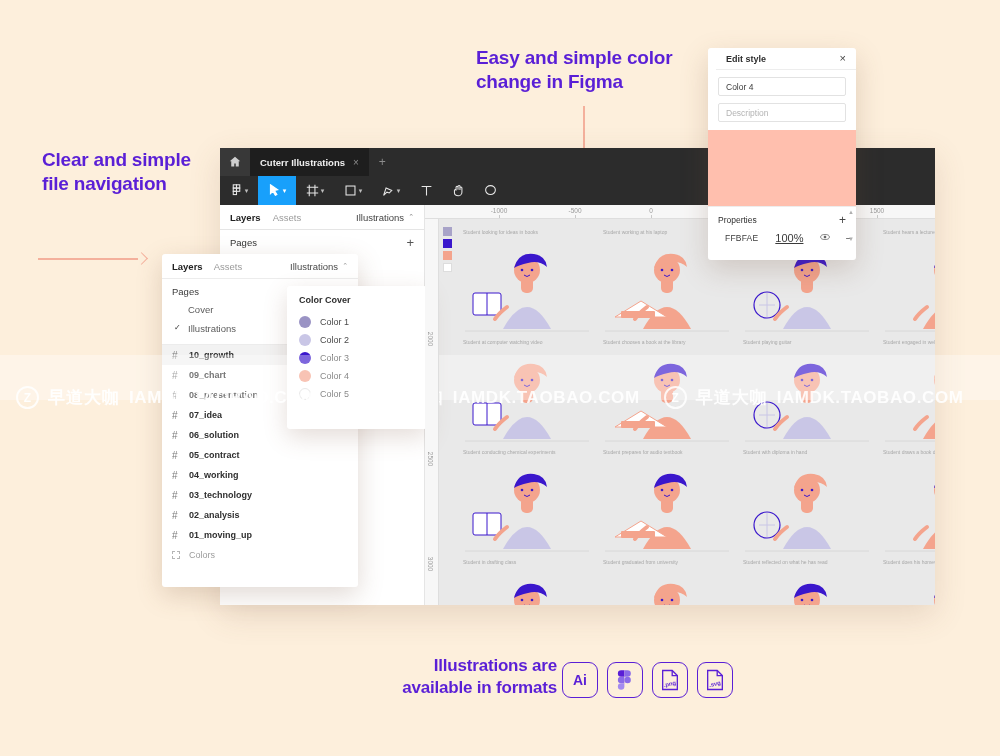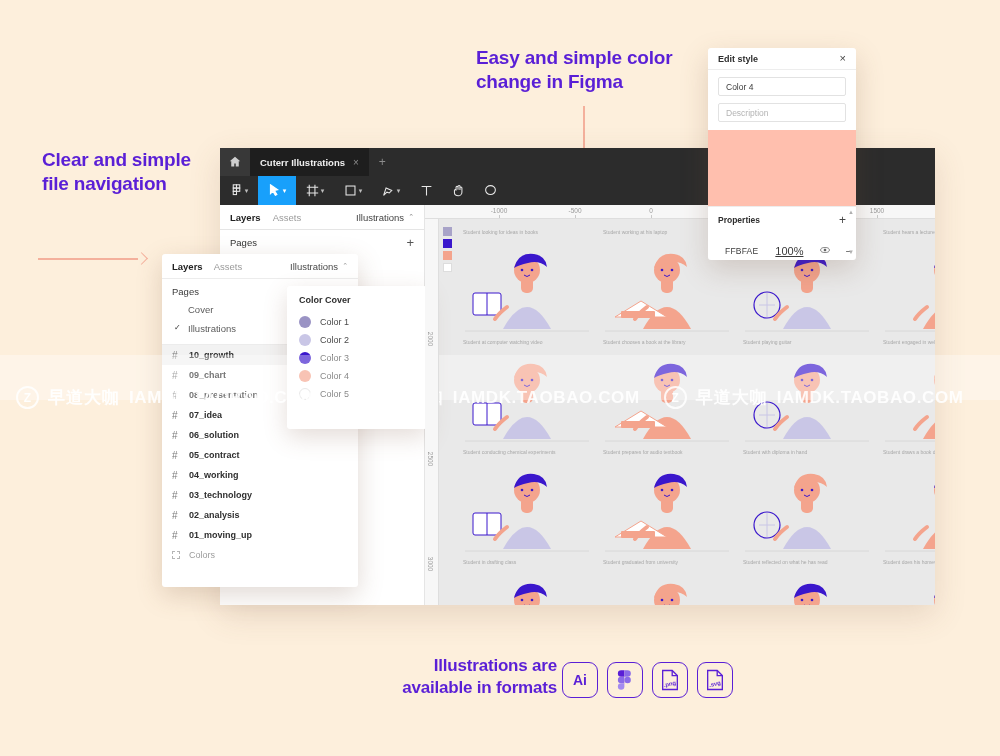--- a/index.html
+++ b/index.html
@@ -178,36 +178,37 @@
   
   .edit-style {
     position:absolute; left:708px; top:48px; width:148px; height:212px;
     background:#FFFFFF; border-radius:3px;
     box-shadow:0 10px 28px rgba(120,80,60,.22); overflow:hidden;
     font-size:9px; color:#333;
   }
   .es-head {
     height:22px; display:flex; align-items:center; padding:0 10px;
     border-bottom:1px solid #EDEDED;
+    margin-left:8px;
   }
   .es-head .t { font-weight:bold; font-size:9px; color:#2E2E2E; }
   .es-head .x { margin-left:auto; font-size:11px; color:#444; line-height:1; }
   .es-field {
     margin:7px 10px 0; height:19px; border:1px solid #E2E2E2; border-radius:2px;
     display:flex; align-items:center; padding:0 7px; font-size:8.5px; color:#3A3A3A;
   }
   .es-field.ph { color:#B4B4B4; }
   .es-swatch { margin-top:8px; height:76px; background:#FFBFAE; }
   .es-props {
     border-top:1px solid #EDEDED; padding:7px 10px 0; position:relative;
   }
   .es-props .row1 { display:flex; align-items:center; }
-  .es-props .row1 .t { font-weight:bold; font-size:8.5px; color:#2E2E2E; }
+  .es-props .row1 .t { font-weight:normal; font-size:8.5px; color:#2E2E2E; }
   .es-props .row1 .plus { margin-left:auto; font-size:12px; color:#444; line-height:1; }
-  .es-props .row2 { display:flex; align-items:center; gap:7px; margin-top:19px; }
+  .es-props .row2 { display:flex; align-items:center; gap:7px; margin-top:6px; }
   .es-props .chip { width:11px; height:11px; background:#FFBFAE; }
   .es-props .hex { font-size:8.5px; color:#3A3A3A; letter-spacing:.2px; }
   .es-props .pct { font-size:11px; color:#3A3A3A; margin-left:10px;text-decoration:underline; }
   .es-props .eye { margin-left:10px; }
   .es-props .eye svg { width:10px; height:8px; stroke:#555; fill:none; stroke-width:1.1; }
   .es-props .minus { margin-left:8px; font-size:11px; color:#555; line-height:1; }
   .es-scroll {
     position:absolute; right:2px; top:2px; bottom:2px; width:6px;
     display:flex; flex-direction:column; align-items:center; justify-content:space-between;
     color:#AEAEAE; font-size:6px;

